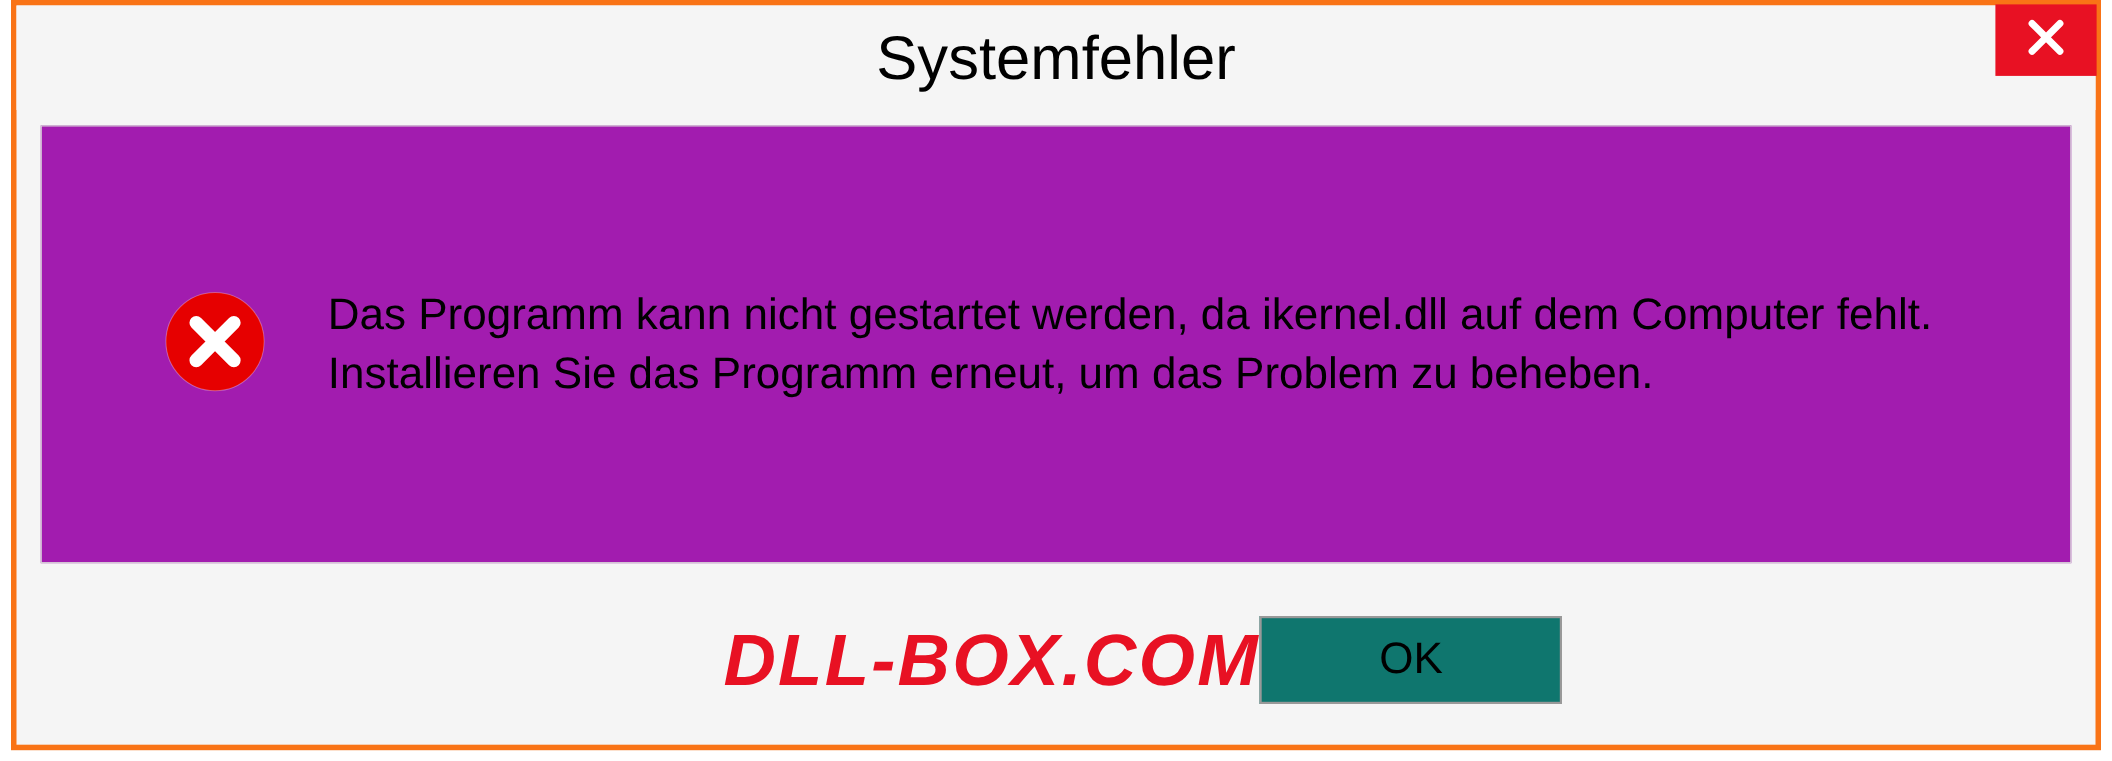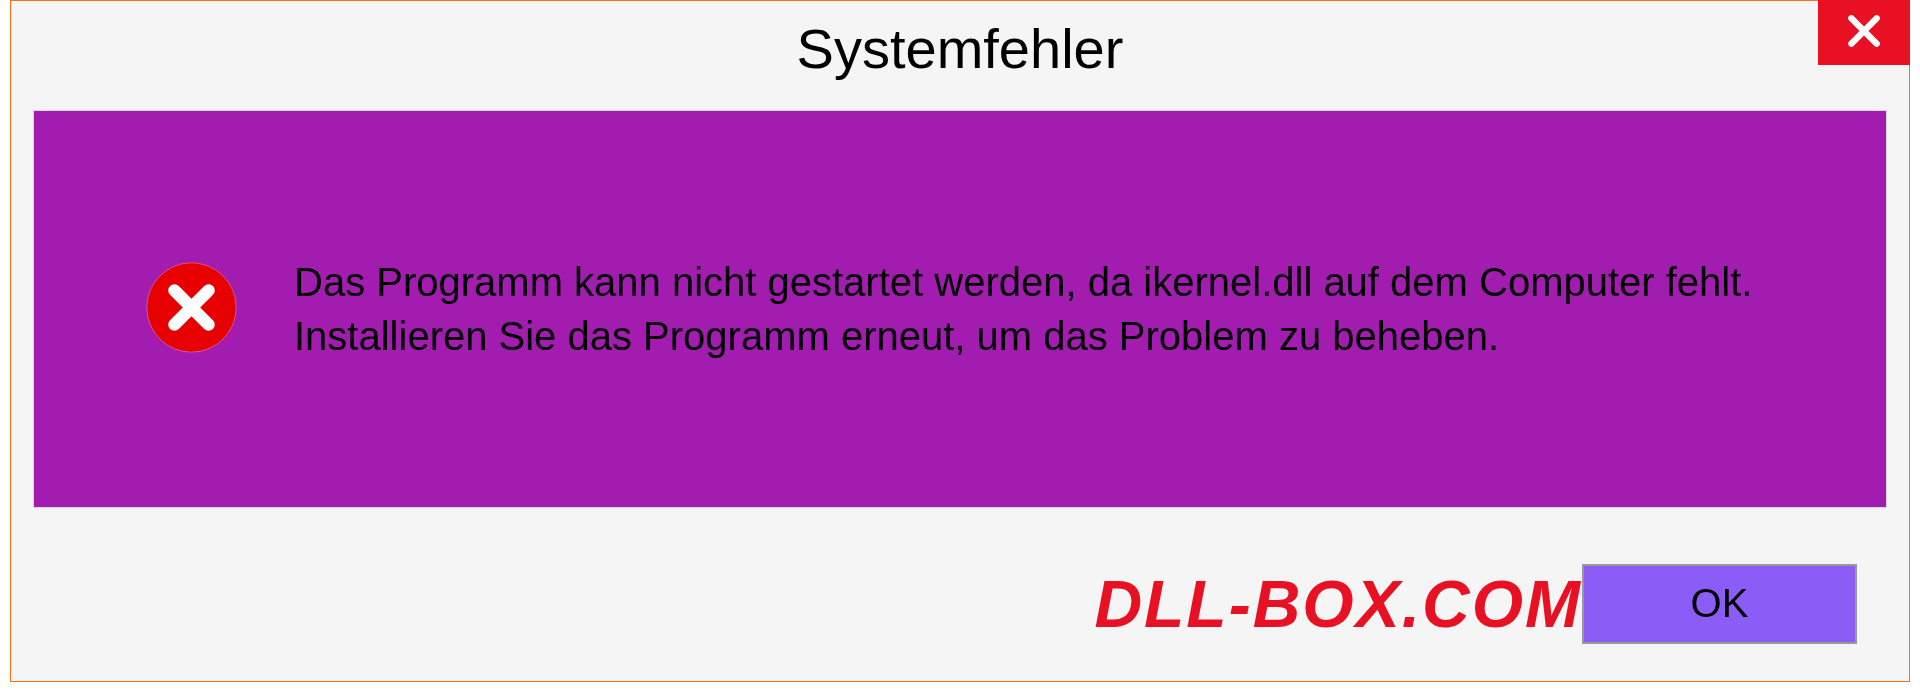--- a/index.html
+++ b/index.html
@@ -14,21 +14,21 @@
       background: #ffffff;
       position: relative;
     }
     .dialog {
       position: absolute;
       left: 10px;
       top: 0;
       right: 10px;
       bottom: 10px;
       background: #f5f5f5;
-      border: 1px solid #f97316;
+      border: 5px solid #f97316;
     }
     .titlebar {
       height: 95px;
       display: flex;
       align-items: center;
       justify-content: center;
       position: relative;
       background: #f5f5f5;
     }
     .title {
@@ -76,36 +76,36 @@
       font-weight: normal;
     }
     .footer {
       position: absolute;
       bottom: 25px;
       left: 0;
       right: 12px;
       height: 105px;
       display: flex;
       align-items: center;
-      justify-content: flex-end;
+      justify-content: center;
       padding: 0 40px 0 0;
     }
     .watermark {
       font-size: 66px;
       font-weight: 900;
       color: #e81123;
       font-style: italic;
       letter-spacing: 2px;
       margin-left: 210px;
       font-family: Arial Black, Arial, sans-serif;
     }
     .ok-btn {
       width: 275px;
       height: 80px;
-      background: #8b5cf6;
+      background: #0f766e;
       border: 2px solid #999999;
       font-size: 40px;
       color: #000000;
       display: flex;
       align-items: center;
       justify-content: center;
       cursor: pointer;
     }
   </style>
 </head>

